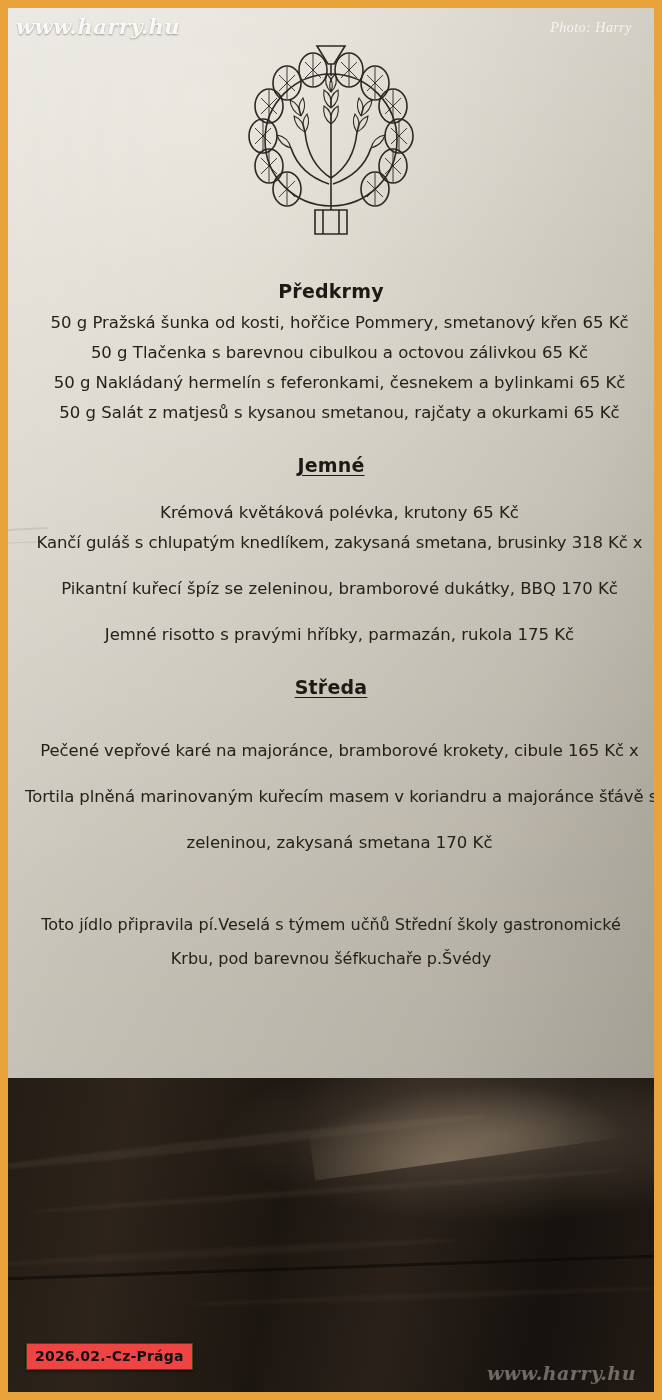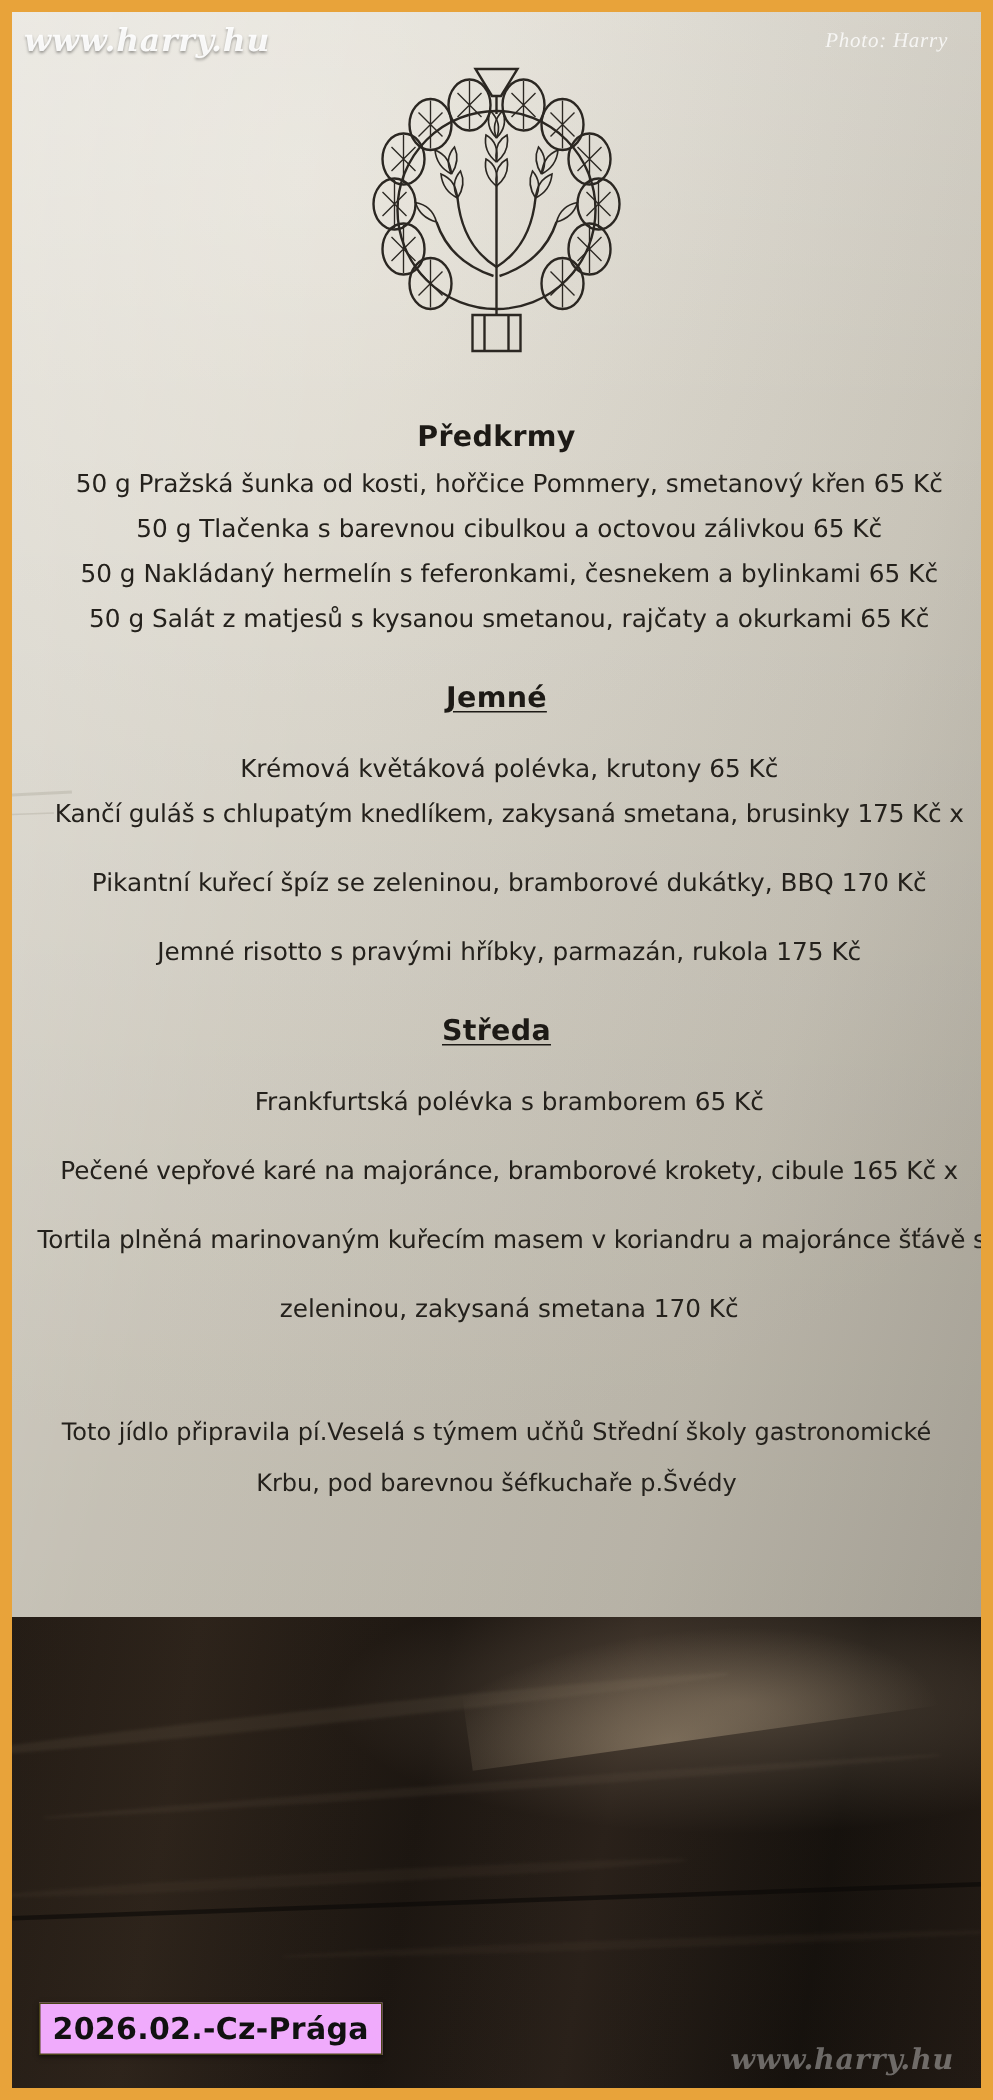--- a/index.html
+++ b/index.html
@@ -179,26 +179,26 @@
     font-style: italic;
     font-weight: bold;
     font-size: 19px;
     color: rgba(235,235,235,0.40);
     letter-spacing: 0.5px;
   }
   .date-badge {
     position: absolute;
     left: 18px;
     bottom: 22px;
-    background: #f0abfc;
+    background: #ef4444;
     border: 1px solid #4a4418;
     color: #111;
     font-family: "DejaVu Sans", sans-serif;
     font-weight: bold;
-    font-size: 20px;
+    font-size: 14px;
     padding: 4px 8px 5px 8px;
     letter-spacing: 0.2px;
     box-shadow: 0 1px 3px rgba(0,0,0,0.5);
   }
 </style>
 </head>
 <body>
 
 <div class="photo-frame">
   <div class="photo-inner">
@@ -284,31 +284,30 @@
         <div class="menu-line">50 g Pražská šunka od kosti, hořčice Pommery, smetanový křen 65 Kč</div>
         <div class="menu-line">50 g Tlačenka s barevnou cibulkou a octovou zálivkou 65 Kč</div>
         <div class="menu-line">50 g Nakládaný hermelín s feferonkami, česnekem a bylinkami 65 Kč</div>
         <div class="menu-line">50 g Salát z matjesů s kysanou smetanou, rajčaty a okurkami 65 Kč</div>
 
         <div class="gap-md"></div>
 
         <div class="section-head underline">Jemné</div>
         <div class="gap-sm"></div>
         <div class="menu-line">Krémová květáková polévka, krutony   65 Kč</div>
-        <div class="menu-line wide">Kančí guláš s chlupatým knedlíkem, zakysaná smetana, brusinky 175 Kč    x</div>
+        <div class="menu-line wide">Kančí guláš s chlupatým knedlíkem, zakysaná smetana, brusinky 318 Kč    x</div>
         <div class="gap-sm"></div>
         <div class="menu-line">Pikantní kuřecí špíz se zeleninou, bramborové dukátky, BBQ    170 Kč</div>
         <div class="gap-sm"></div>
         <div class="menu-line">Jemné risotto s pravými hříbky, parmazán, rukola   175 Kč</div>
 
         <div class="gap-md"></div>
 
         <div class="section-head underline">Středa</div>
         <div class="gap-sm"></div>
-        <div class="menu-line">Frankfurtská polévka s bramborem  65 Kč</div>
         <div class="gap-sm"></div>
         <div class="menu-line wide">Pečené vepřové karé na majoránce, bramborové krokety, cibule  165 Kč x</div>
         <div class="gap-sm"></div>
         <div class="menu-line wide">Tortila plněná marinovaným kuřecím masem v koriandru a majoránce šťávě s</div>
         <div class="gap-sm"></div>
         <div class="menu-line">zeleninou,   zakysaná smetana  170 Kč</div>
         <div class="gap-sm"></div>
 
         <div class="gap-lg"></div>
 

